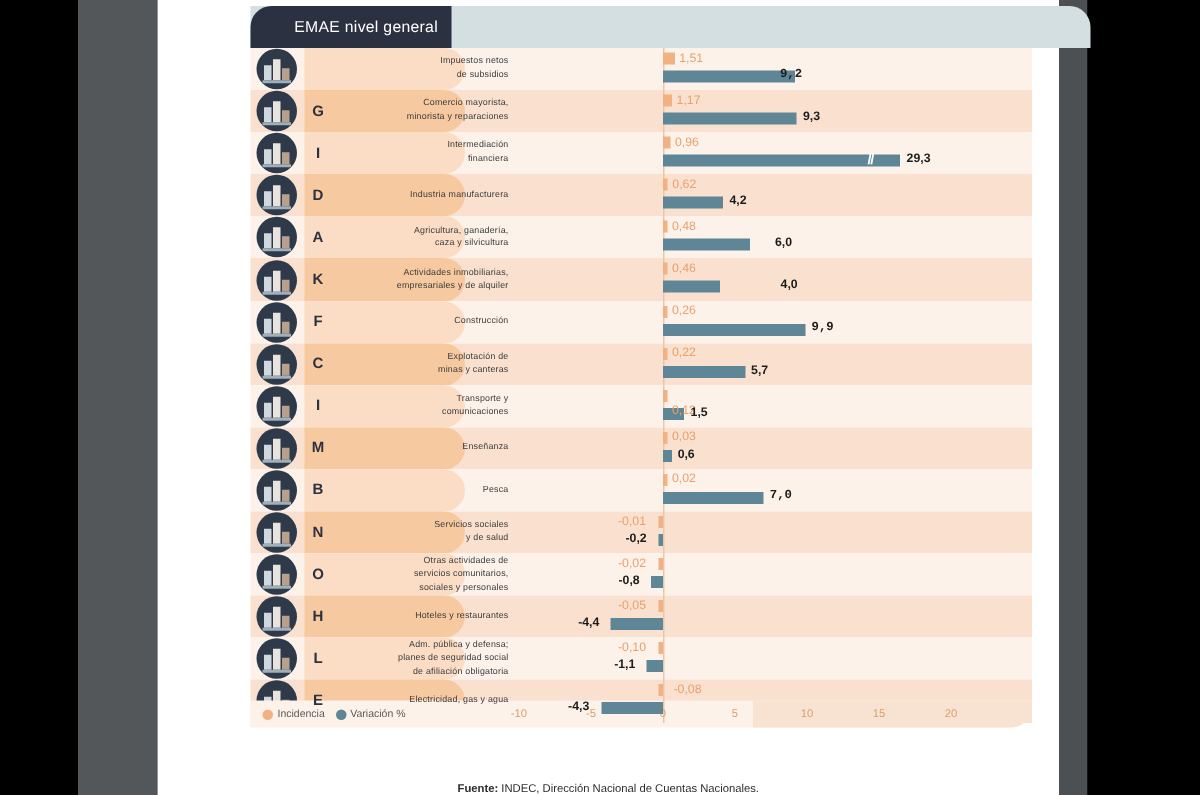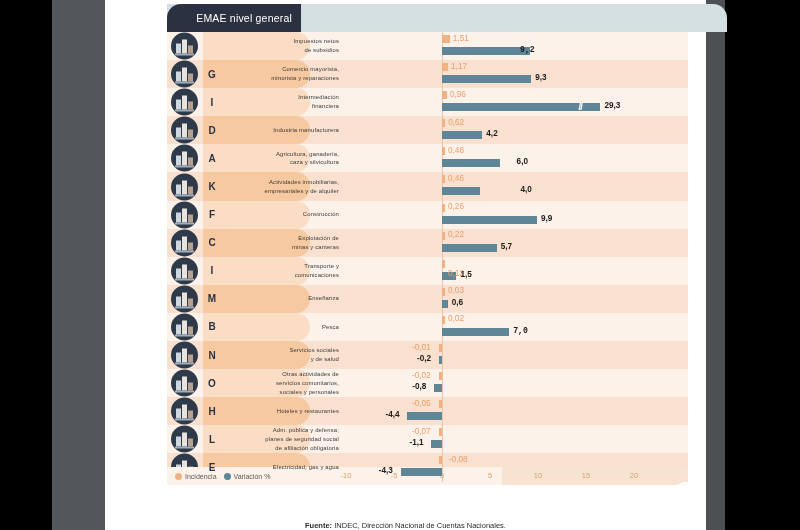--- a/index.html
+++ b/index.html
@@ -253,21 +253,21 @@
           </div>
           <div class="letter">F</div>
           <div class="lblcell">
             <div class="lbl">Construcción</div>
           </div>
           <div class="plot">
             <div class="zeroline"></div>
             <div class="bar inc" style="left:96px;width:3px;"></div>
             <div class="vlabel inc" style="left:102px;">0,26</div>
             <div class="bar var" style="left:96px;width:95.04px;"></div>
-            <div class="vlabel var" style="left:195.04000000000002px;">9,9</div>
+            <div class="vlabel var" style="left:195.04000000000002px;font-family:Liberation Mono, monospace;">9,9</div>
           </div>
         </div>
         <div class="row even">
           <div class="tabtail"></div>
           <div class="iconcell">
             <div class="badge">
               <svg width="27" height="27" viewBox="0 0 27 27">
                 <rect x="5" y="11" width="5" height="10" fill="#cfd8de"></rect>
                 <rect x="11" y="7" width="5" height="14" fill="#e8e3dc"></rect>
                 <rect x="17" y="13" width="5" height="8" fill="#b9a08c"></rect>
@@ -443,21 +443,21 @@
               </svg>
             </div>
           </div>
           <div class="letter">L</div>
           <div class="lblcell">
             <div class="lbl">Adm. pública y defensa;<br>planes de seguridad social<br>de afiliación obligatoria</div>
           </div>
           <div class="plot">
             <div class="zeroline"></div>
             <div class="bar inc" style="left:93px;width:3px;"></div>
-            <div class="vlabel inc" style="left:66px;">-0,07</div>
+            <div class="vlabel inc" style="left:66px;">-0,10</div>
             <div class="bar var" style="left:85.44px;width:10.56px;"></div>
             <div class="vlabel var" style="left:63.44px;">-1,1</div>
           </div>
         </div>
         <div class="row even">
           <div class="tabtail"></div>
           <div class="iconcell">
             <div class="badge">
               <svg width="27" height="27" viewBox="0 0 27 27">
                 <rect x="5" y="11" width="5" height="10" fill="#cfd8de"></rect>

